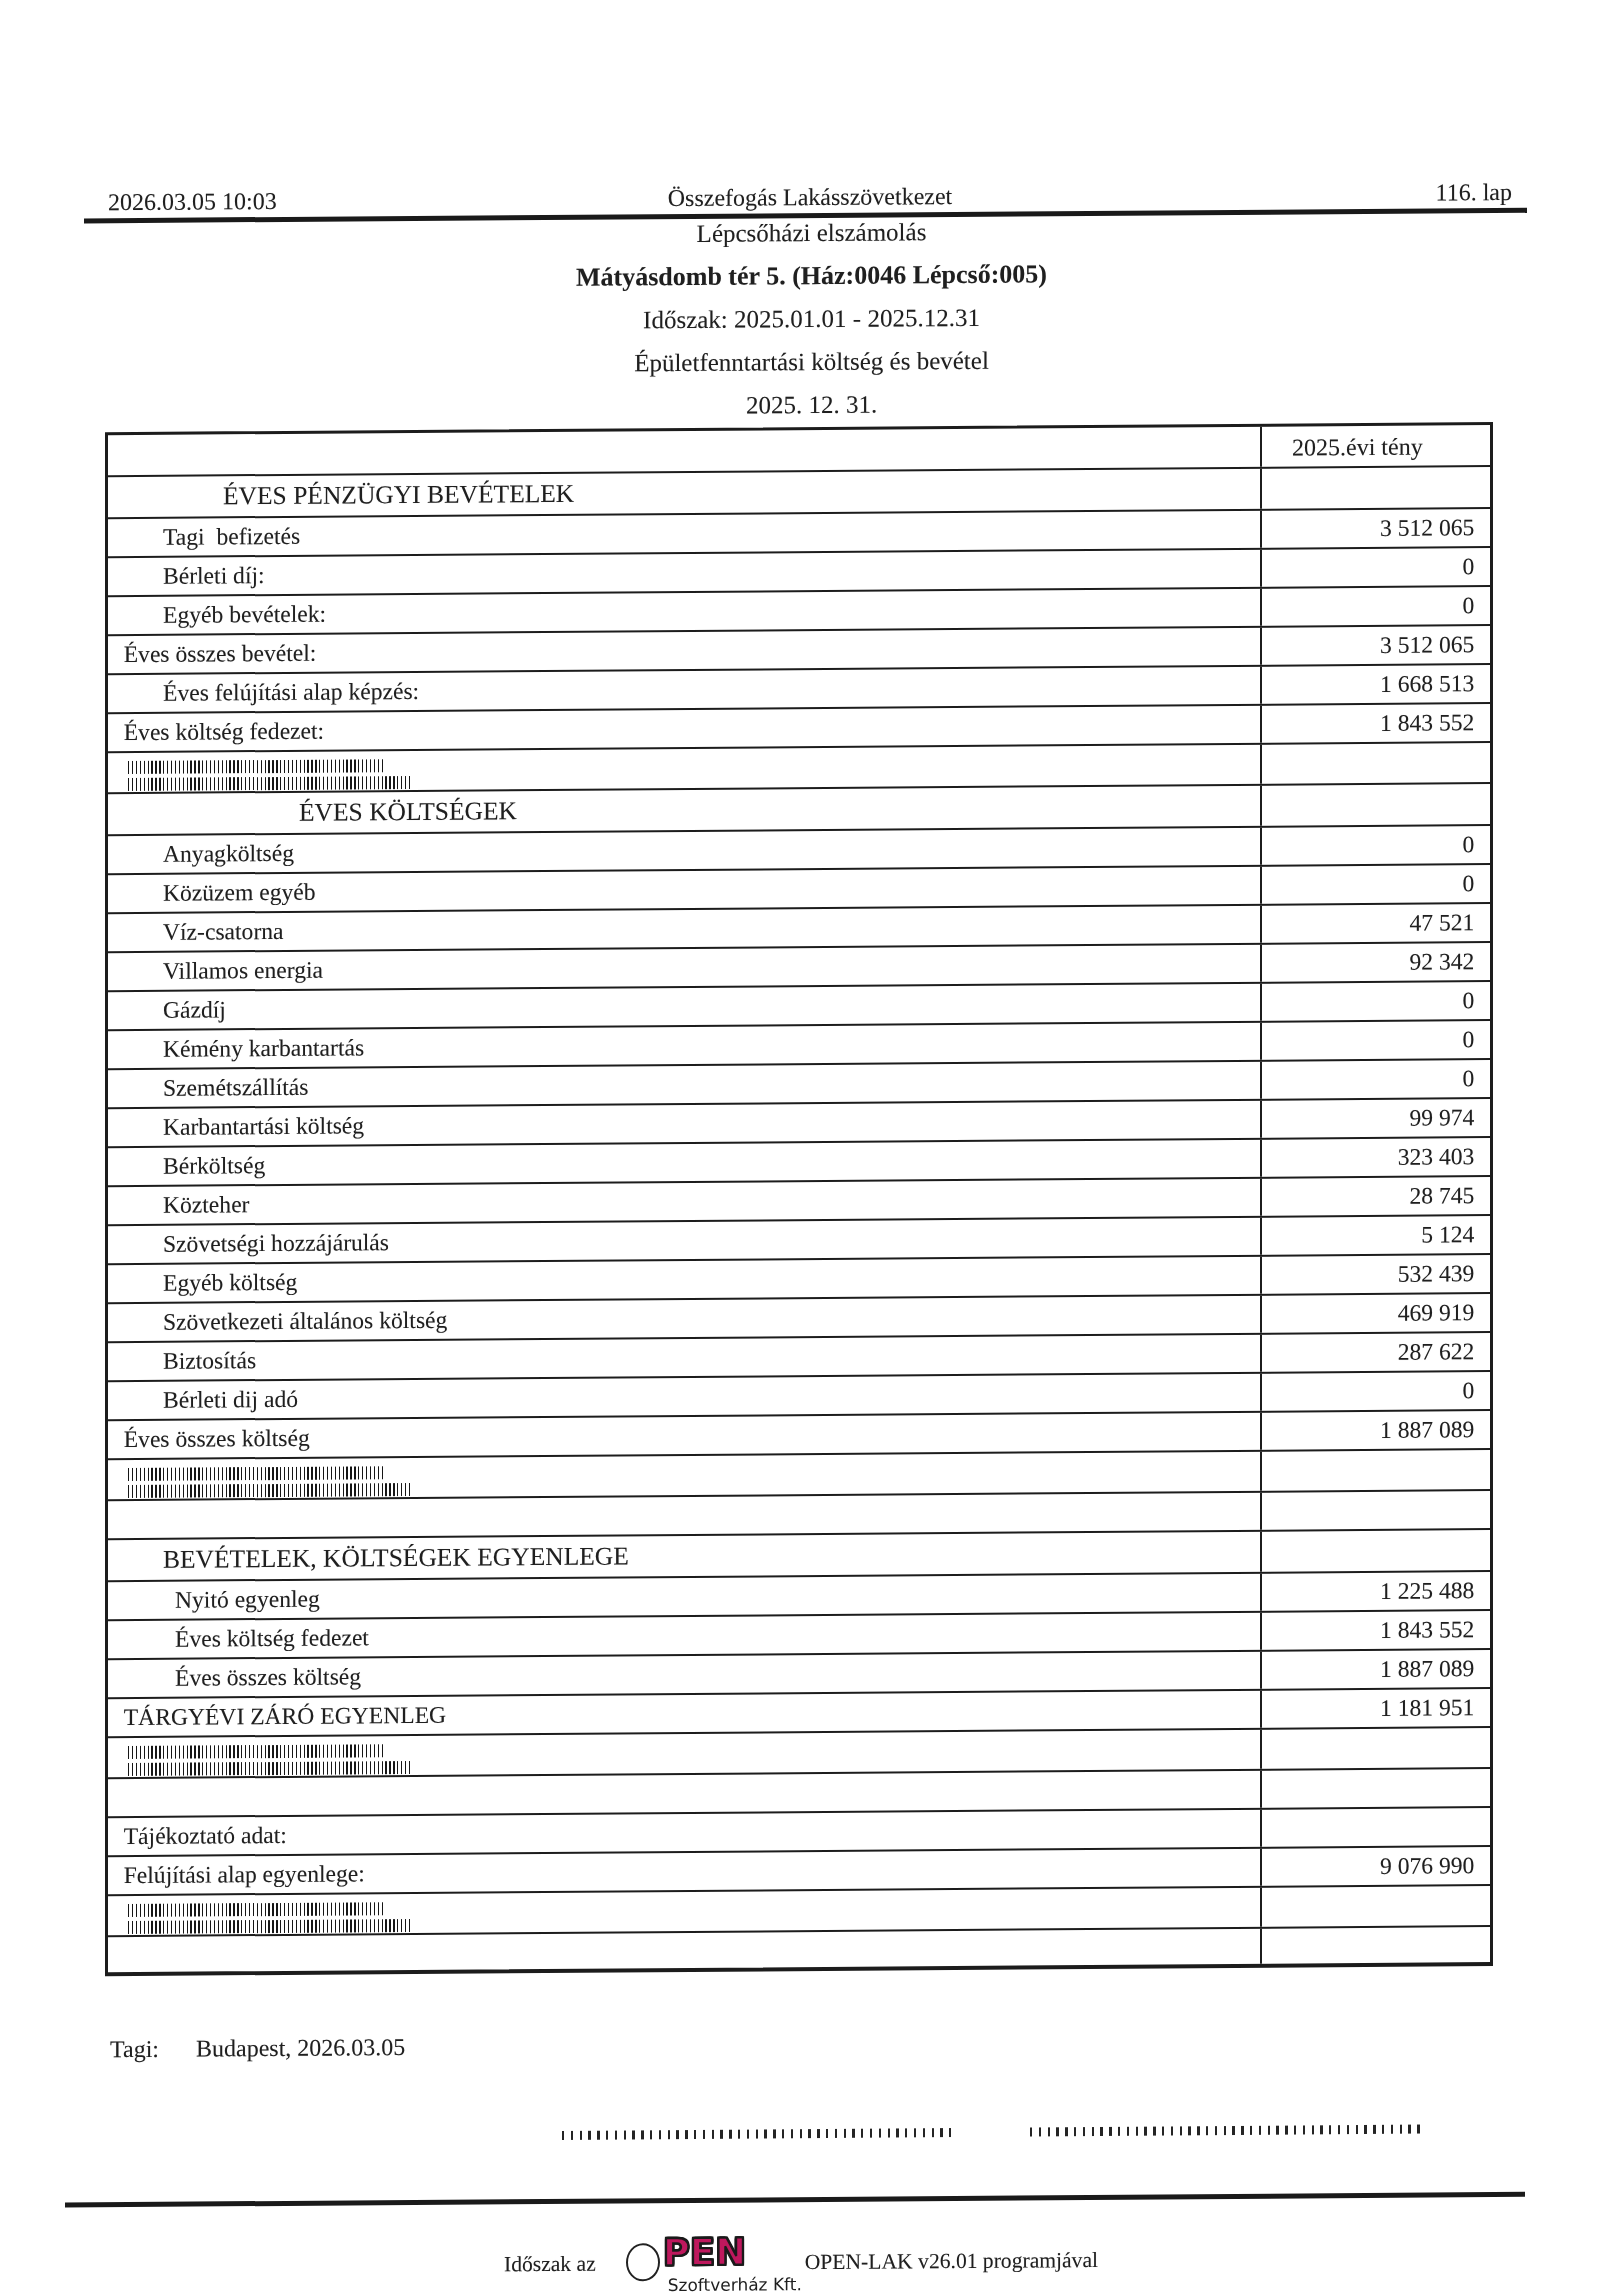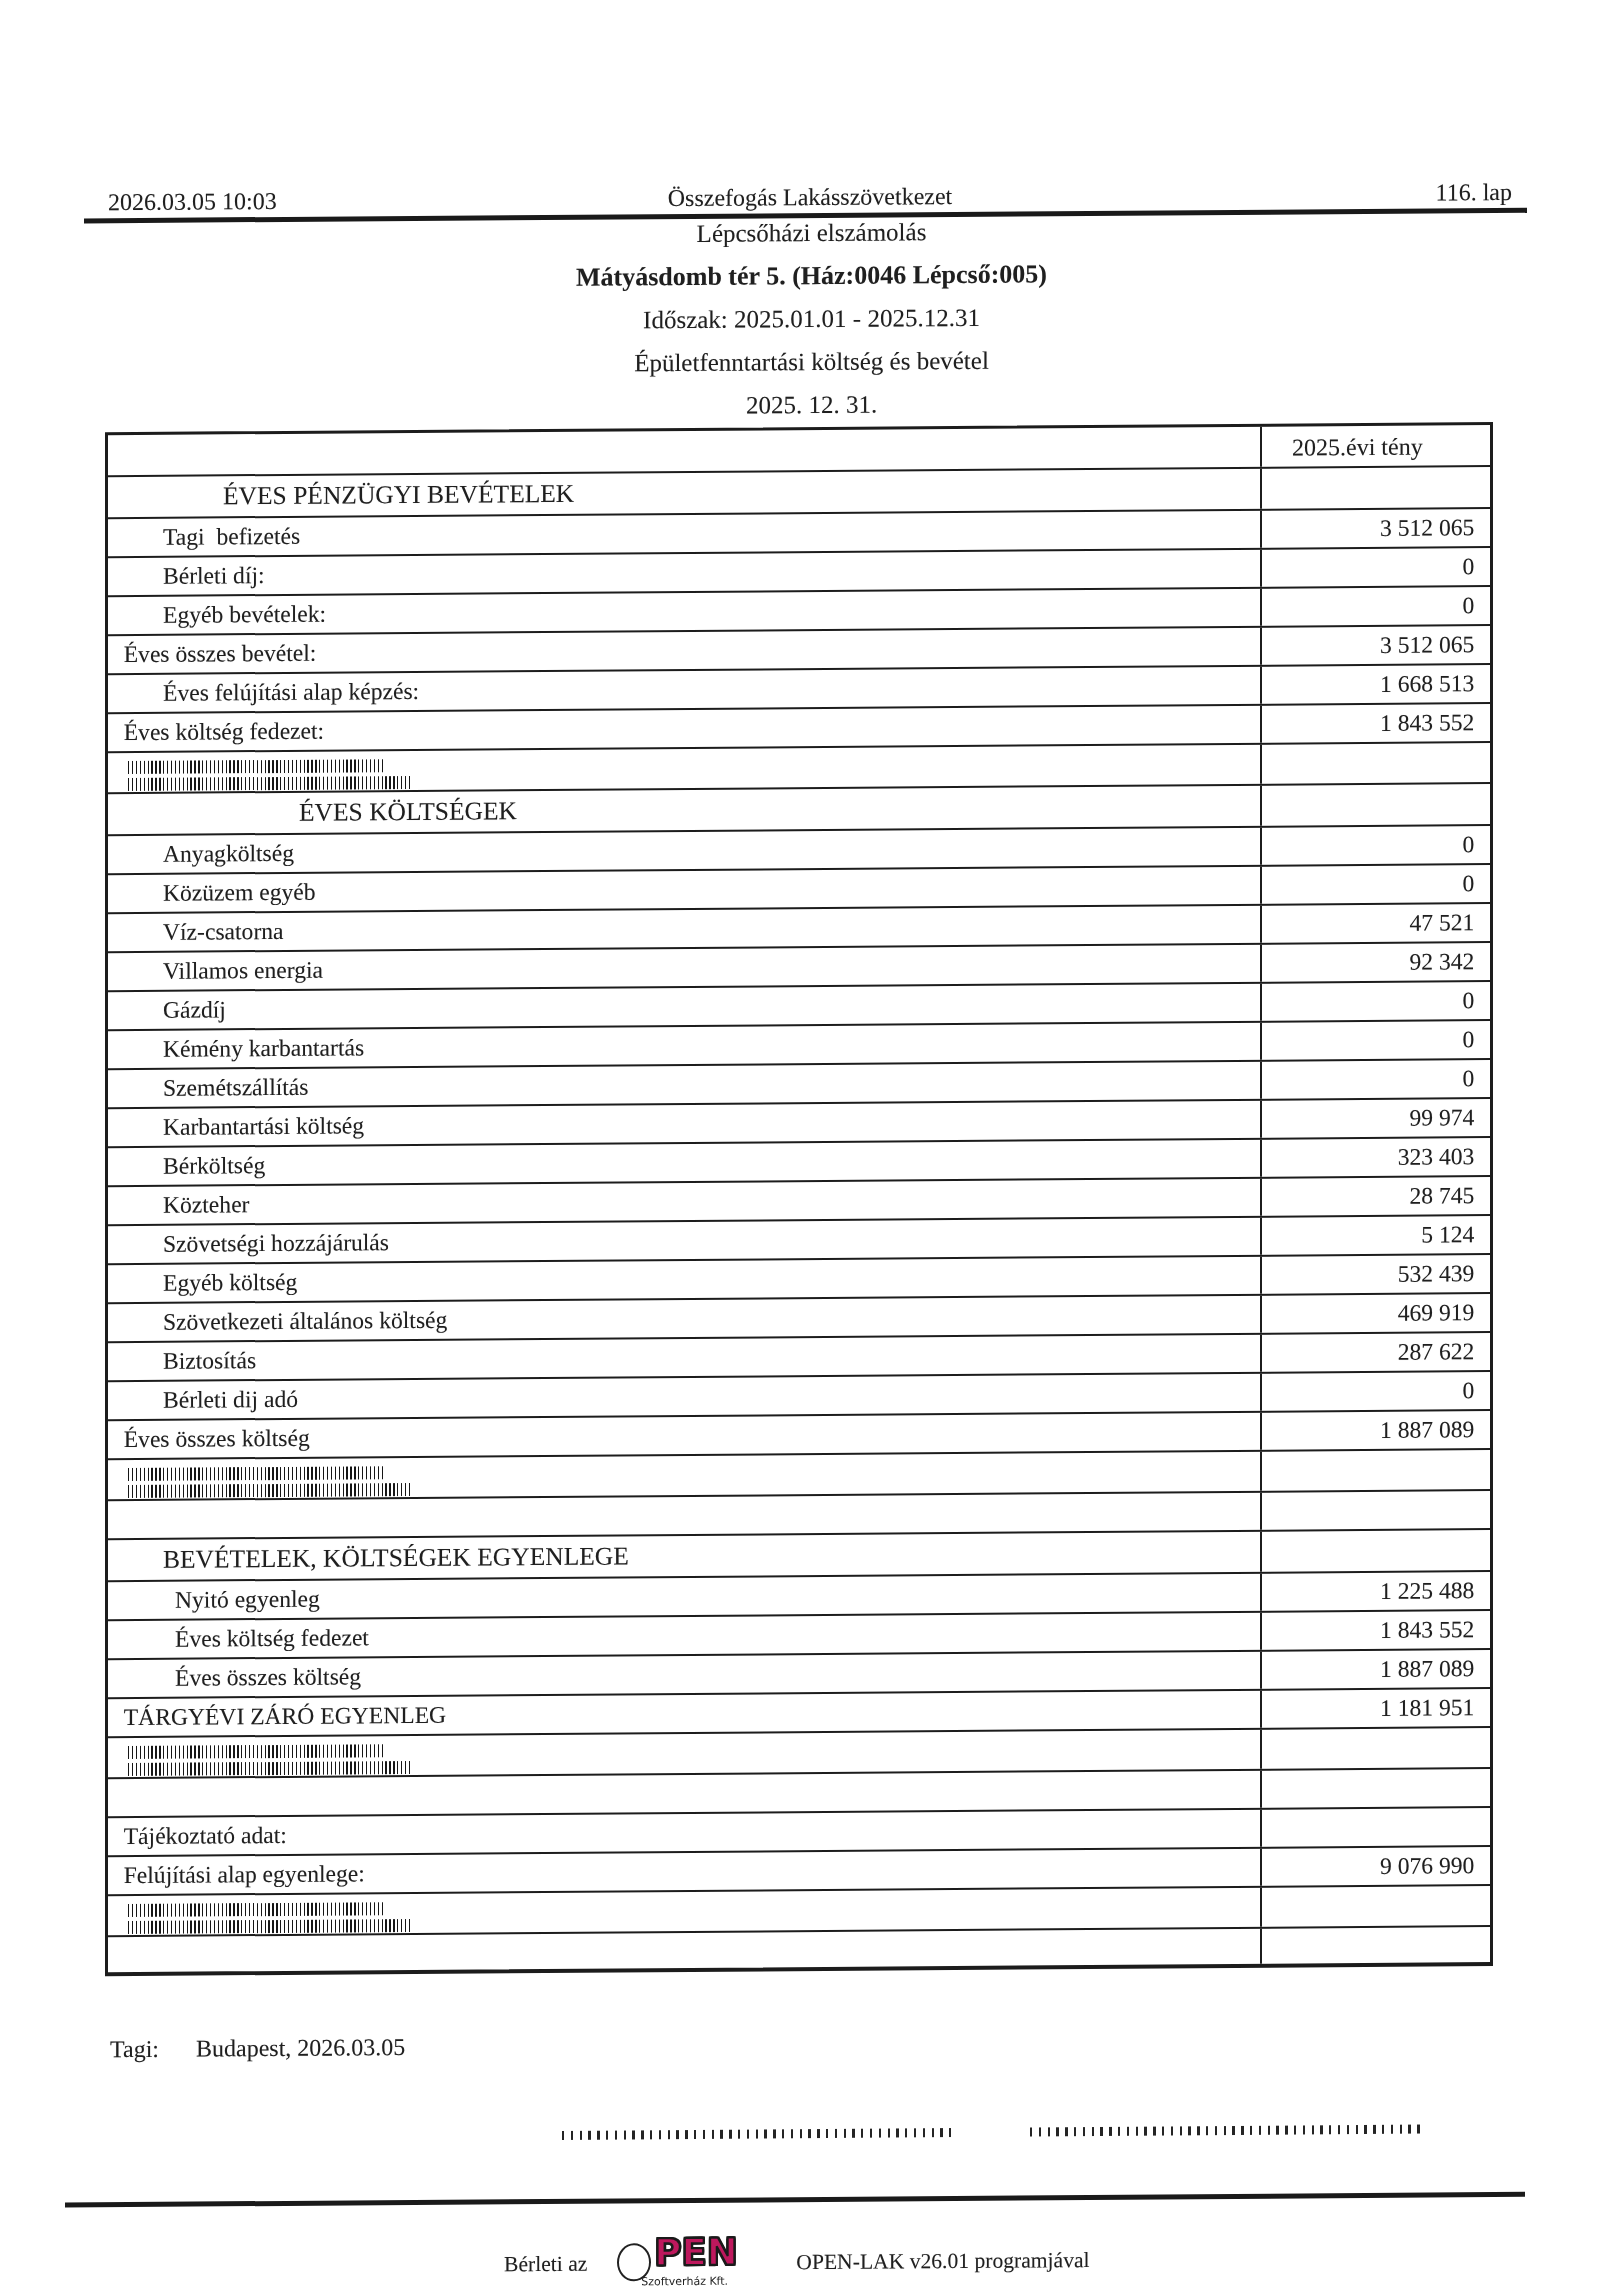--- a/index.html
+++ b/index.html
@@ -101,22 +101,22 @@
   .logo-pen {
     position:absolute; left:37px; top:-2.6px;
     font-family:"DejaVu Sans", sans-serif; font-weight:bold; font-size:37px;
     line-height:1.1; color:#be185d;
     -webkit-text-stroke:2px #1a1a1a;
     text-shadow:-1.3px -1.3px 0 #1a1a1a, 1.3px -1.3px 0 #1a1a1a, -1.3px 1.3px 0 #1a1a1a,
                  1.3px 1.3px 0 #1a1a1a, -1.3px 0 0 #1a1a1a, 1.3px 0 0 #1a1a1a,
                  0 -1.3px 0 #1a1a1a, 0 1.3px 0 #1a1a1a;
   }
   .logo-sub {
-    position:absolute; left:24px; top:39px; white-space:nowrap;
-    font-family:"DejaVu Sans", sans-serif; font-size:11px; color:#1f1f1f;
+    position:absolute; left:42px; top:39px; white-space:nowrap;
+    font-family:"DejaVu Sans", sans-serif; font-size:17px; color:#1f1f1f;
     text-shadow:none;
   }
 </style>
 </head>
 <body>
 
 <div class="page">
   <div class="skew">
 
     <div class="hdr">
@@ -299,21 +299,21 @@
       <span>Tagi:</span>
       <span>Budapest, 2026.03.05</span>
     </div>
 
     <div class="sig sig1"></div>
     <div class="sig sig2"></div>
 
     <div class="foot-rule"></div>
 
     <div class="credit">
-      <span>Bérleti az</span>
+      <span>Időszak az</span>
       <span class="logo">
         <span class="logo-o"></span>
         <span class="logo-pen">PEN</span>
         <span class="logo-sub">Szoftverház Kft.</span>
       </span>
       <span>OPEN-LAK v26.01 programjával</span>
     </div>
 
   </div>
 </div>

